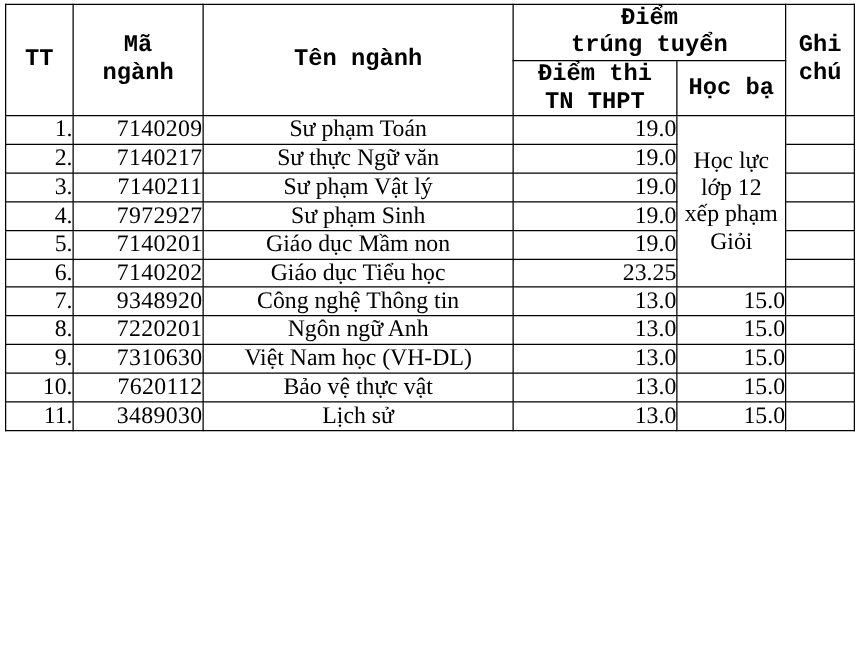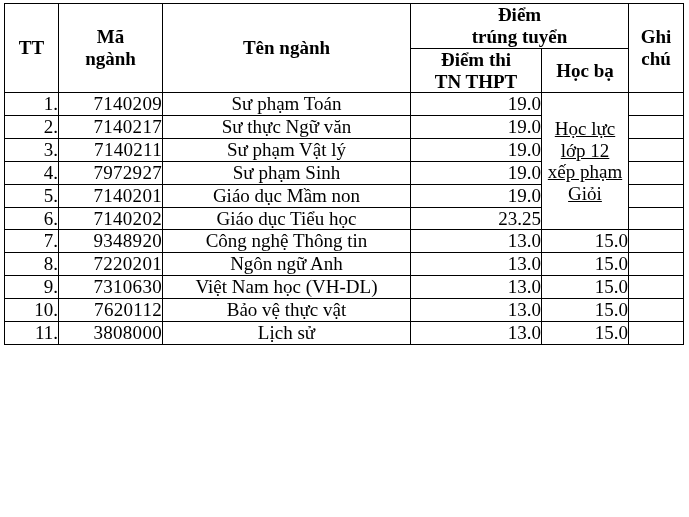--- a/index.html
+++ b/index.html
@@ -38,21 +38,21 @@
   col.c-ma     { width: 104px; }
   col.c-ten    { width: 248px; }
   col.c-thpt   { width: 131px; }
   col.c-hocba  { width: 87px; }
   col.c-ghichu { width: 55px; }
 
   th {
     font-weight: bold;
     text-align: center;
   }
-  .th-pad { padding: 6px 3px; }
+  .th-pad { padding: 6px 3px; font-family: Liberation Mono, monospace; }
   .hdr-diem { font-size: 19px; line-height: 1.2; }
   td.tt {
     text-align: right;
     padding: 5px 14px 5px 0;
   }
   td.code {
     text-align: right;
     padding: 5px 0;
     letter-spacing: 0.3px;
   }
@@ -62,21 +62,20 @@
   }
   td.score {
     text-align: right;
     padding: 5px 0;
   }
   td.merged {
     text-align: center;
     vertical-align: middle;
     line-height: 1.32;
     padding: 0 4px;
-    text-decoration: underline;
   }
   td.blank { padding: 5px 0; }
 </style>
 </head>
 <body>
 
 <div class="sheet">
   <table class="admission">
     <colgroup>
       <col class="c-tt">
@@ -198,21 +197,21 @@
         <td class="tt">10.</td>
         <td class="code">7620112</td>
         <td class="name">Bảo vệ thực vật</td>
         <td class="score">13.0</td>
         <td class="score">15.0</td>
         <td class="blank"></td>
       </tr>
 
       <tr>
         <td class="tt">11.</td>
-        <td class="code">3808000</td>
+        <td class="code">3489030</td>
         <td class="name">Lịch sử</td>
         <td class="score">13.0</td>
         <td class="score">15.0</td>
         <td class="blank"></td>
       </tr>
 
     </tbody>
   </table>
 </div>
 

